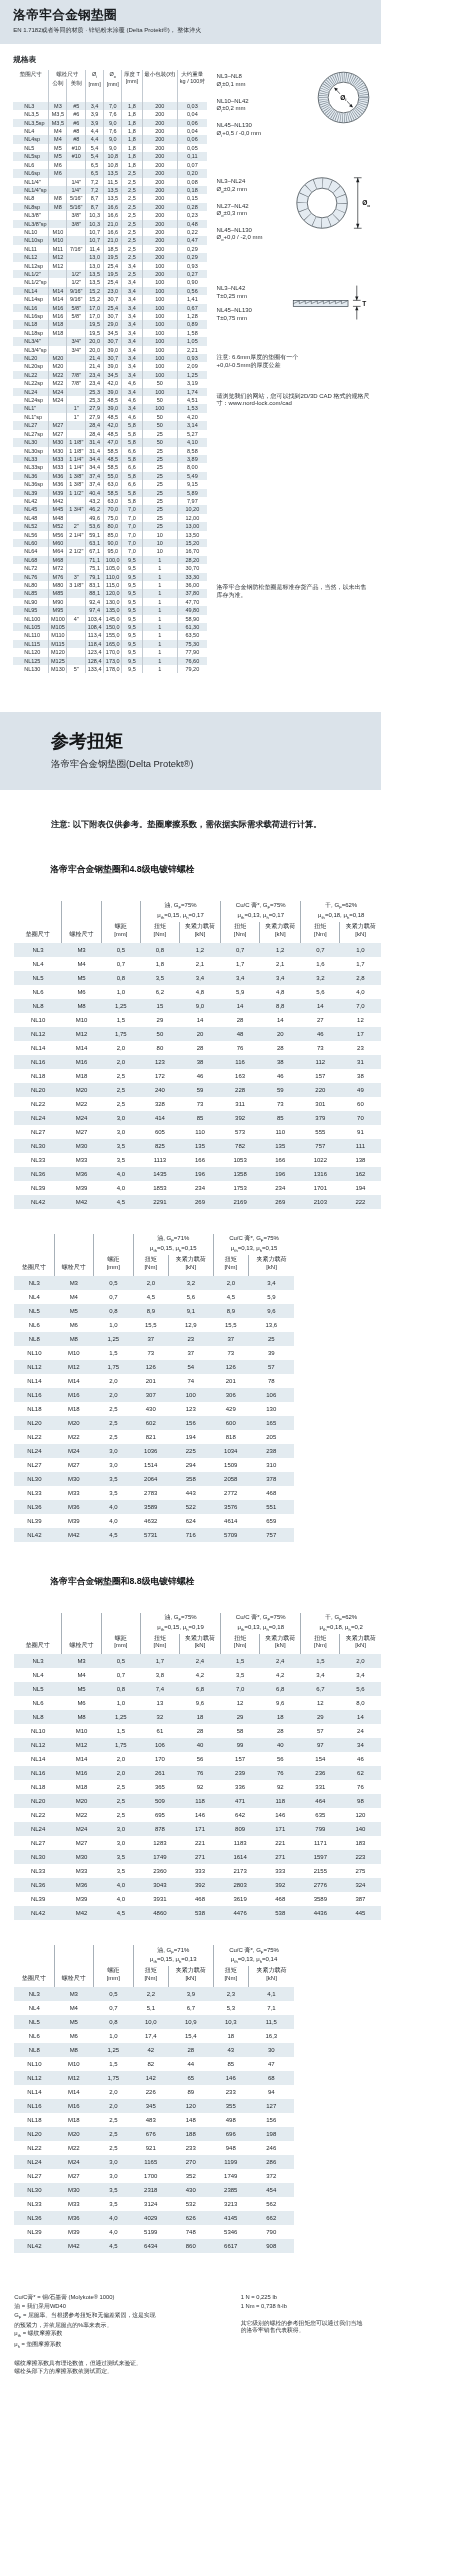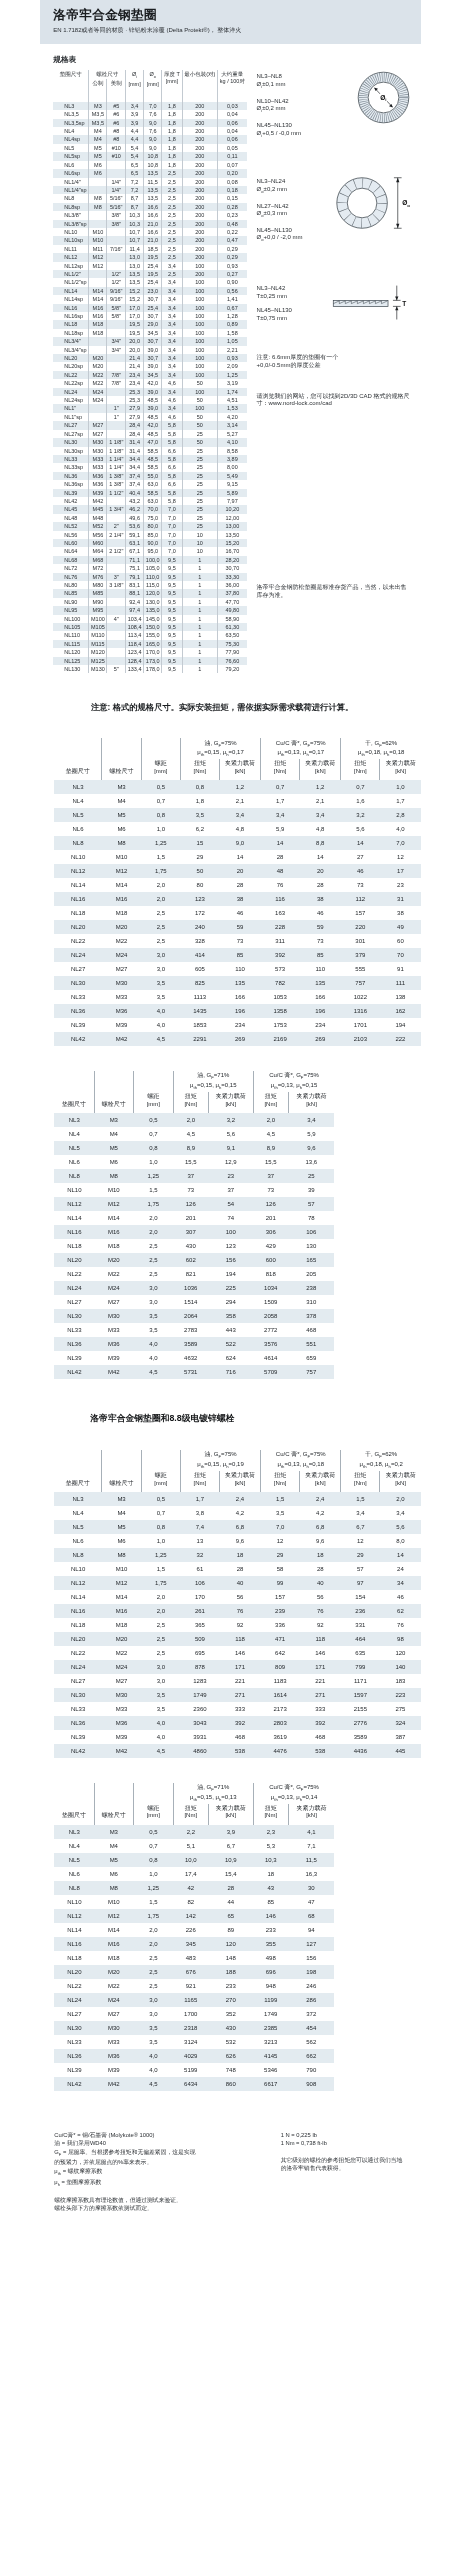--- a/index.html
+++ b/index.html
@@ -1,17 +1,17 @@
 <!DOCTYPE html>
 <html style="font-size:8.8px"><head>
 <meta charset="utf-8">
 <style>
   html,body{margin:0;padding:0;background:#fff;}
   body{font-family:"Liberation Sans","DejaVu Sans",sans-serif;color:#2b2f33;}
-  .page{width:381px;min-height:2576px;background:#fff;position:relative;margin-left:40px;}
+  .page{width:381px;min-height:2576px;background:#fff;position:relative;}
   .band{background:#dbe3ea;}
   
   .top-band{padding:7.2px 13.2px 8.3px 13.2px;}
   .top-band h1{margin:0;font-size:12.7px;font-weight:bold;color:#1b1e21;letter-spacing:0.3px;}
   .top-band p{margin:2.2px 0 0 0;font-size:6px;color:#2b2f33;}
   
   .spec-heading{margin:11px 0 5.5px 13.2px;font-size:7.7px;font-weight:bold;}
   .spec-flex{display:flex;align-items:flex-start;padding:0 0 0 13.2px;}
   table{border-collapse:collapse;}
   .spec-table{font-size:5.5px;color:#2b2f33;}
@@ -830,24 +830,29 @@
 
       <p class="tol-note">注意: 6.6mm厚度的垫圈有一个
 +0,0/-0.5mm的厚度公差</p>
 
       <p class="cad-note"><span>请浏览我们的网站，您可以找到2D/3D CAD 格式的规格尺寸：</span><span class="link">www.nord-lock.com/cad</span></p>
 
       <p class="stock-note">洛帝牢合金钢防松垫圈是标准存货产品，当然，以未出售库存为准。</p>
     </aside>
   </div>
 
+  <section class="band torque-banner">
+    <h1>参考扭矩</h1>
+    <p>洛帝牢合金钢垫圈(Delta Protekt®)</p>
+  </section>
 
-  <p class="torque-notice">注意: 格式的规格尺寸。实际安装扭矩，需依据实际需求载荷进行计算。</p>
+  <p class="torque-notice">注意: 以下附表仅供参考。垫圈摩擦系数，需依据实际需求载荷进行计算。</p>
 
   <div class="torque-wrap">
+      <h3 class="tq-title">洛帝牢合金钢垫圈和4.8级电镀锌螺栓</h3>
       <table class="tq-table">
         <colgroup>
           <col style="width: 53px;">
           <col style="width: 44px;">
           <col style="width: 43px;">
           <col style="width: 43px;">
           <col style="width: 46px;">
           <col style="width: 43px;">
           <col style="width: 46px;">
           <col style="width: 43px;">

